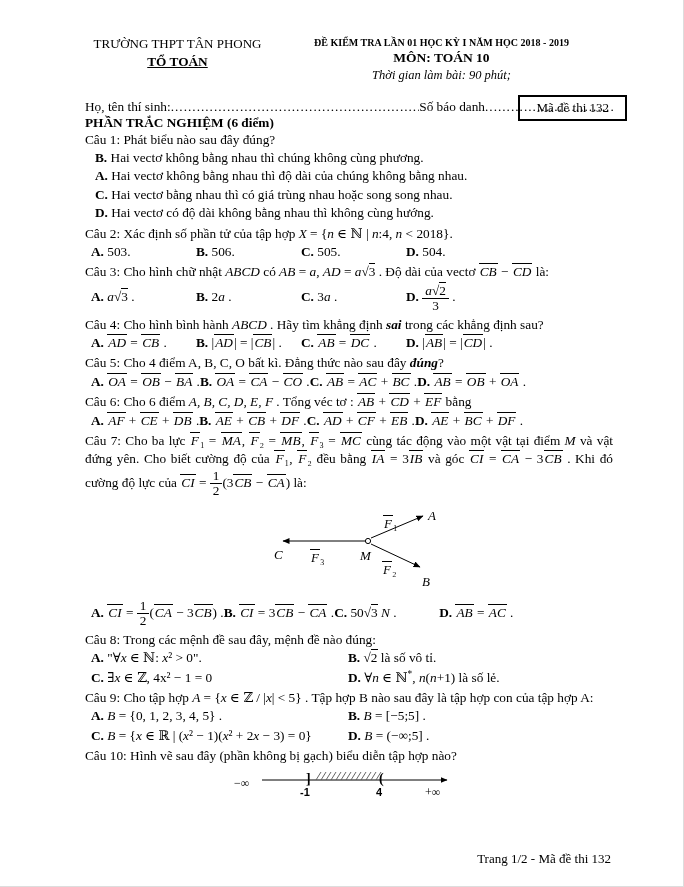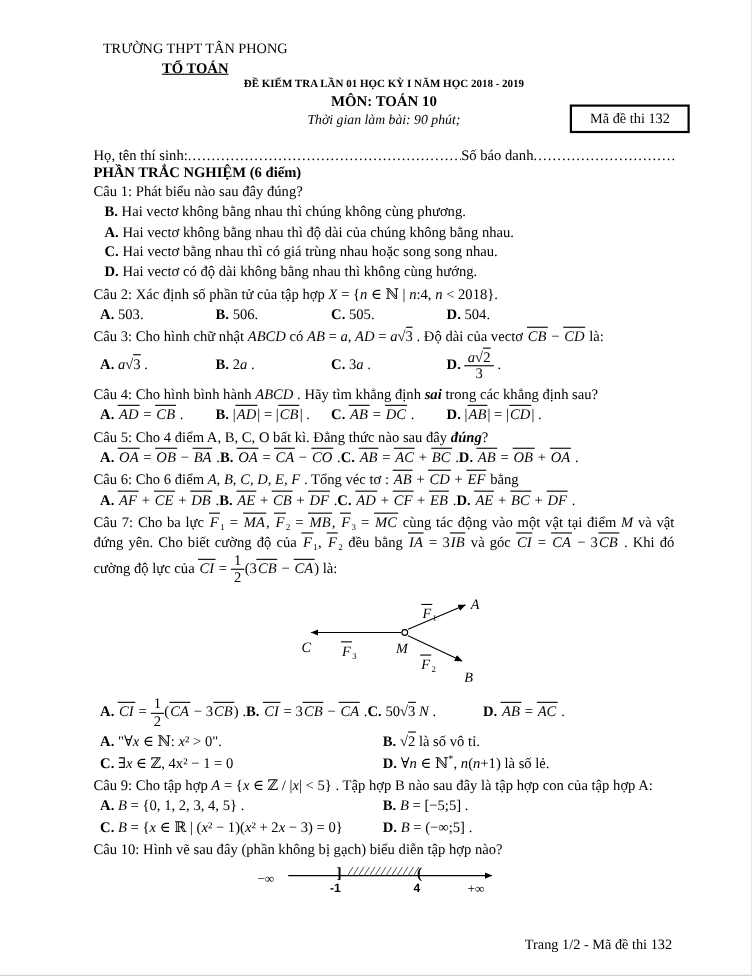--- a/index.html
+++ b/index.html
@@ -4,21 +4,21 @@
 <style>
   html,body{margin:0;padding:0;background:#888;}
   .page{
     position:relative; width:684px; height:887px; background:#fff; overflow:hidden;
     font-family:"Liberation Serif","DejaVu Serif",serif; font-size:13.3px; color:#000;
     border-right:1px solid #ddd; border-bottom:1px solid #ddd; box-sizing:border-box;
   }
   .content{ padding:36px 70px 0 85px; }
 
   
-  .hdr{ display:flex;flex-direction:column; }
+  .hdr{ display:flex; }
   .h-left{ width:185px; text-align:center; line-height:1.3; }
   .h-right{ flex:1; text-align:center; line-height:1.3; }
   .school{ font-size:13px; }
   .dept{ font-weight:bold; text-decoration:underline; }
   .examtitle{ font-weight:bold; font-size:10px; }
   .subject{ font-weight:bold; font-size:13.5px; }
   .duration{ font-style:italic; font-size:12.5px; }
   .code-box{
     position:absolute; top:95px; right:56px; border:2px solid #000;
     padding:3px 16px; font-weight:normal; font-size:13px;
@@ -177,20 +177,21 @@
 
       <div class="opts-row wideA">
         <div class="opt"><b class="ok">A.</b> <span><span class="vec">CI</span> = <span class="frac"><span class="fnum">1</span><span class="fden">2</span></span>(<span class="vec">CA</span> − 3<span class="vec">CB</span>) .</span></div>
         <div class="opt"><b class="ok">B.</b> <span><span class="vec">CI</span> = 3<span class="vec">CB</span> − <span class="vec">CA</span> .</span></div>
         <div class="opt"><b class="ok">C.</b> <span>50<span class="sqrt">√<span class="rt">3</span></span> <span class="it">N</span> .</span></div>
         <div class="opt"><b class="ok">D.</b> <span><span class="vec">AB</span> = <span class="vec">AC</span> .</span></div>
       </div>
     </div>
 
     <div class="q">
+      <div><b class="qlabel">Câu 8:</b> <span>Trong các mệnh đề sau đây, mệnh đề nào đúng:</span></div>
       <div class="opts-grid">
         <div class="opt"><b class="ok">A.</b> <span>"∀<span class="it">x</span> ∈ ℕ: <span class="it">x</span>² &gt; 0".</span></div>
         <div class="opt"><b class="ok">B.</b> <span><span class="sqrt">√<span class="rt">2</span></span>  là số vô tỉ.</span></div>
         <div class="opt"><b class="ok">C.</b> <span>∃<span class="it">x</span> ∈ ℤ, 4x² − 1 = 0</span></div>
         <div class="opt"><b class="ok">D.</b> <span>∀<span class="it">n</span> ∈ ℕ<span class="sup">*</span>, <span class="it">n</span>(<span class="it">n</span>+1)  là số lẻ.</span></div>
       </div>
     </div>
 
     <div class="q">
       <div><b class="qlabel">Câu 9:</b> <span>Cho tập hợp <span class="it">A</span> = {<span class="it">x</span> ∈ ℤ / |<span class="it">x</span>| &lt; 5} . Tập hợp B nào sau đây là tập hợp con của tập hợp A:</span></div>

